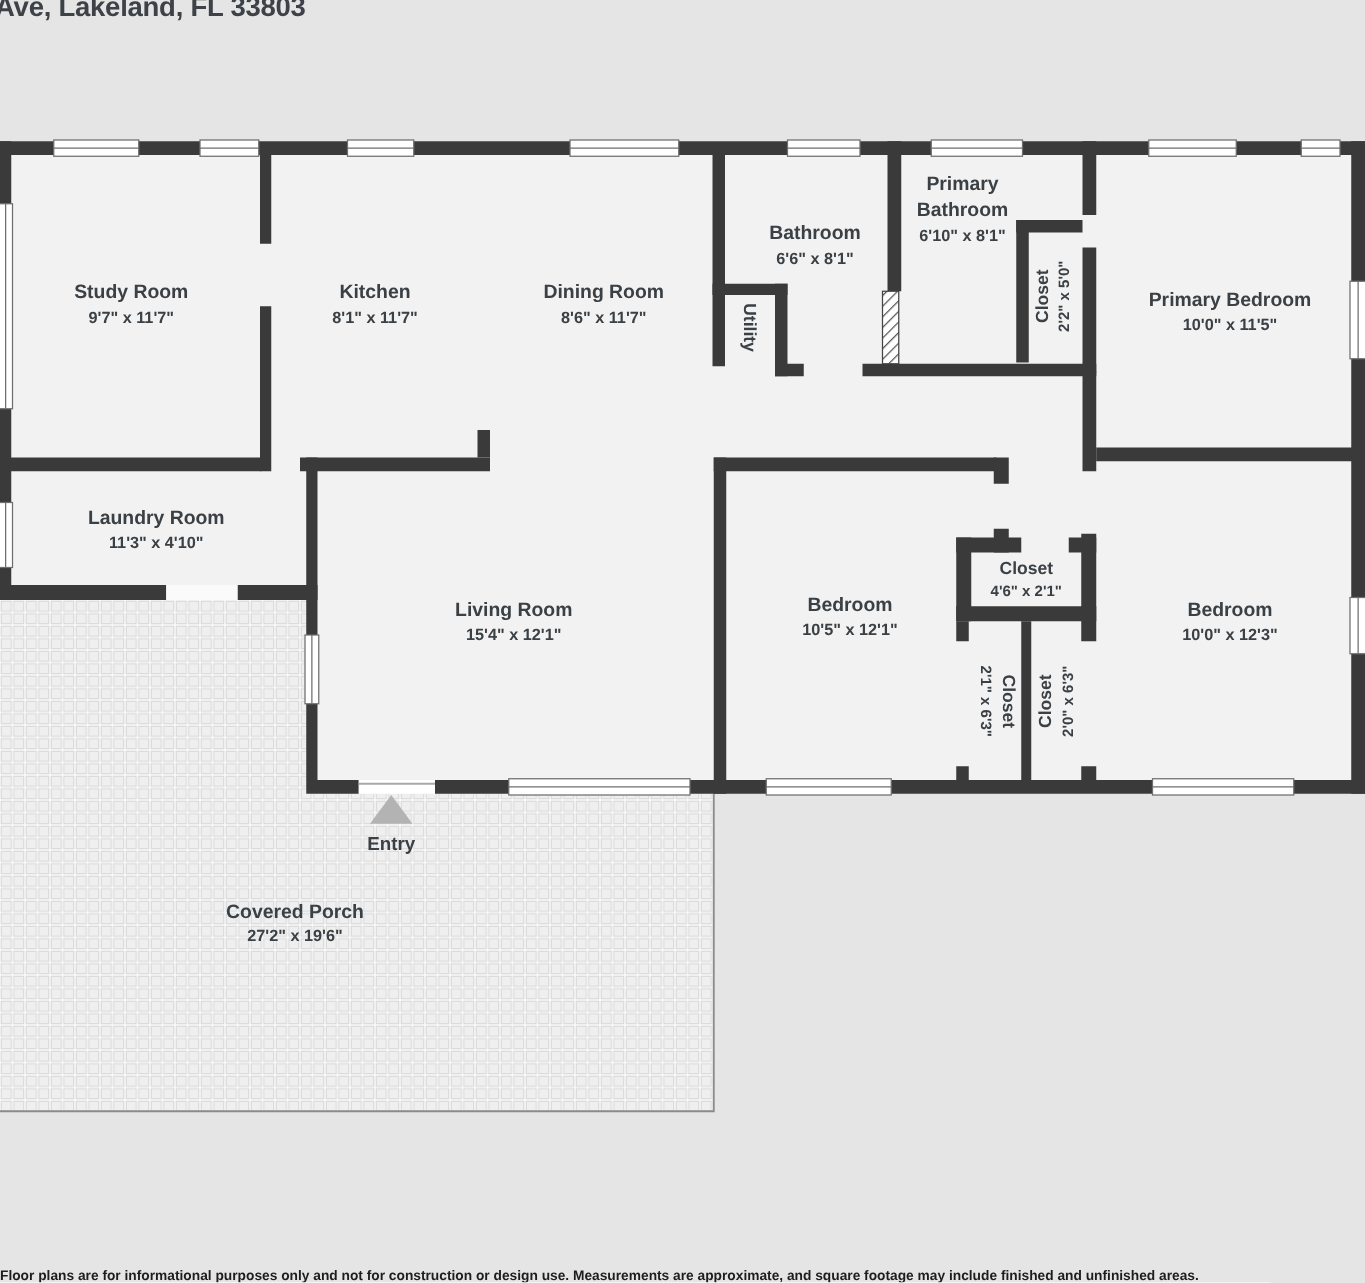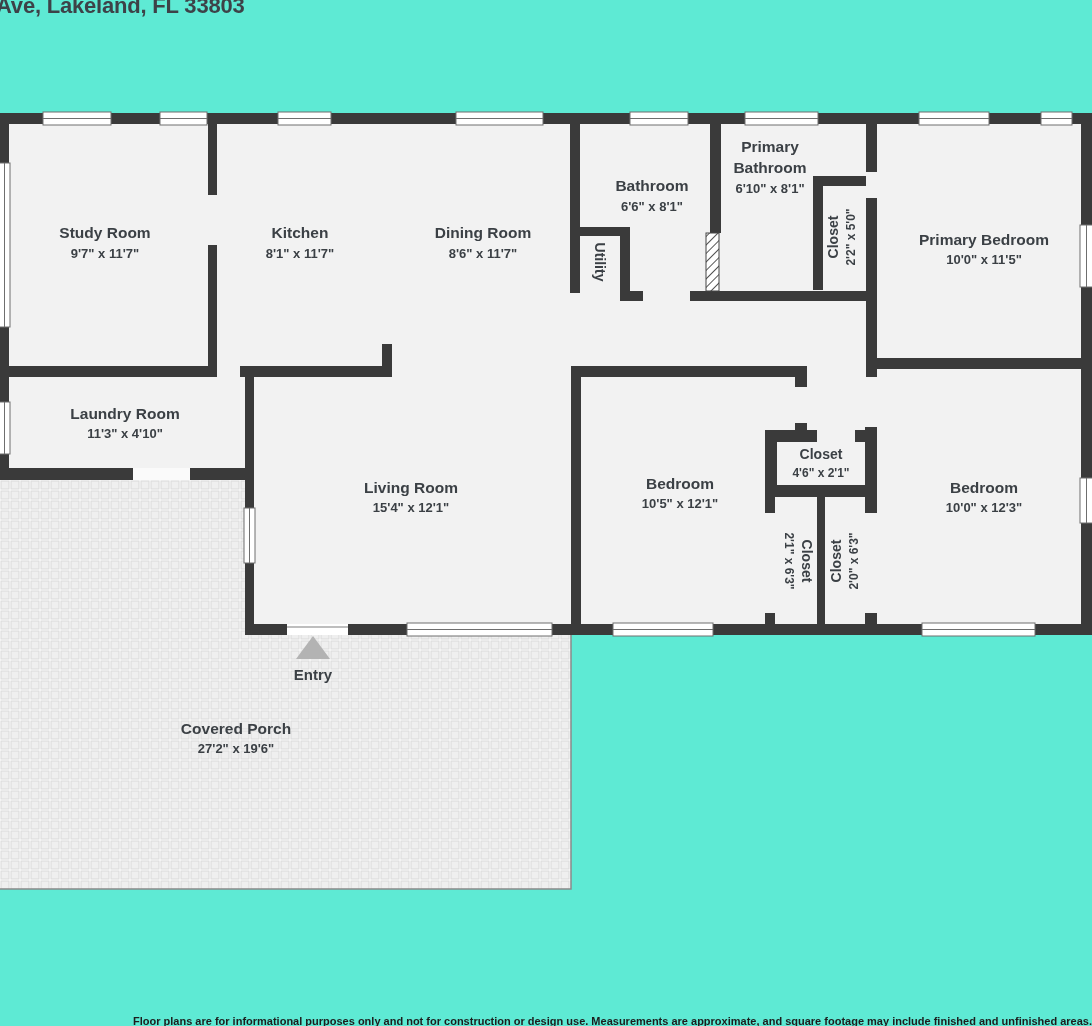--- a/index.html
+++ b/index.html
@@ -1,20 +1,20 @@
 <!DOCTYPE html>
 <html><head>
 <meta charset="utf-8">
 <style>
   html,body{margin:0;padding:0;background:#fff;}
-  .page{position:relative;width:1092px;height:1026px;background:#5eead4;overflow:hidden;
+  .page{position:relative;width:1092px;height:1026px;background:#e5e5e5;overflow:hidden;
         font-family:"Liberation Sans",sans-serif;}
   .title{position:absolute;left:-4px;top:-7px;font-size:22px;font-weight:700;color:#3d4248;
          letter-spacing:-0.2px;white-space:nowrap;}
-  .disclaimer{position:absolute;left:0;top:1015px;width:100%;text-align:right;
+  .disclaimer{position:absolute;left:0;top:1015px;width:100%;text-align:left;
               font-size:11px;font-weight:700;color:#1d1d1d;white-space:nowrap;}
   svg text{font-family:"Liberation Sans",sans-serif;font-weight:700;fill:#3b4045;}
   .rname{font-size:15.5px;}
   .rdims{font-size:13px;}
   .sname{font-size:14px;}
   .sdims{font-size:12px;}
   .entry-label{font-size:15px;}
 </style>
 </head>
 <body>

